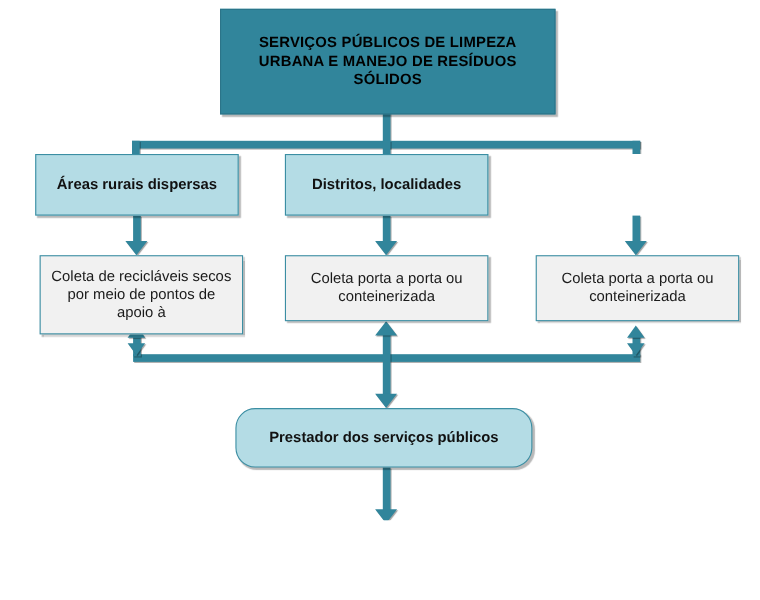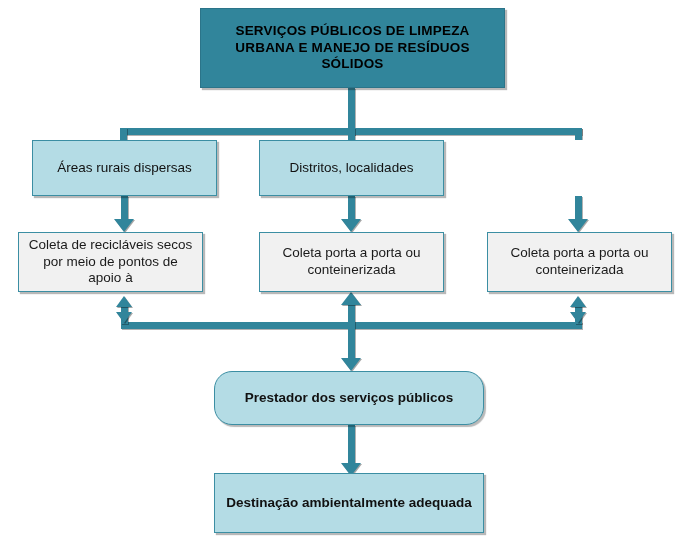--- a/index.html
+++ b/index.html
@@ -46,20 +46,21 @@
     font-size: 13.5px;
     letter-spacing: 0.2px;
   }
 
   
   .node.lightblue {
     background: #b4dce5;
     border: 1px solid #3b8ea3;
     color: #111111;
     font-size: 13.5px;
+    font-weight: bold;
   }
   .node.lightblue.bold {
     font-weight: bold;
   }
 
   
   .node.gray {
     background: #f1f1f1;
     border: 1px solid #3b8ea3;
     color: #1a1a1a;
@@ -110,21 +111,21 @@
     position: absolute;
     background: #ffffff;
     z-index: 4;
   }
 </style>
 </head>
 <body>
 
 <div id="canvas">
 
-  <div class="node dark" style="left:200px; top:8px; width:305px; height:80px;">
+  <div class="node dark" style="left:200px; top:8px; width:305px; height:96px;">
     <span>SERVIÇOS PÚBLICOS DE LIMPEZA URBANA E MANEJO DE RESÍDUOS SÓLIDOS</span>
   </div>
 
   <div class="conn vert" style="left:348px; top:88px; width:7px; height:47px;"></div>
 
   <div class="conn horz" style="left:120px; top:128px; width:462px; height:7px;"></div>
   <div class="conn vert" style="left:120px; top:128px; width:7px; height:18px;"></div>
   <div class="conn vert" style="left:348px; top:128px; width:7px; height:18px;"></div>
   <div class="conn vert" style="left:575px; top:128px; width:7px; height:18px;"></div>
 
@@ -150,21 +151,21 @@
   <div class="notch" style="left:110px; top:232px; width:28px; height:14px;"></div>
 
   <div class="conn vert" style="left:348px; top:196px; width:7px; height:26px;"></div>
   <div class="arrow down" style="left:341px; top:219px;"></div>
   <div class="notch" style="left:337px; top:232px; width:28px; height:14px;"></div>
 
   <div class="conn vert" style="left:575px; top:196px; width:7px; height:26px;"></div>
   <div class="arrow down" style="left:568px; top:219px;"></div>
   <div class="notch" style="left:564px; top:232px; width:28px; height:14px;"></div>
 
-  <div class="node gray" style="left:18px; top:232px; width:185px; height:60px;">
+  <div class="node gray" style="left:36px; top:232px; width:185px; height:72px;">
     <span>Coleta de recicláveis secos por meio de pontos de apoio à</span>
   </div>
 
   <div class="node gray" style="left:259px; top:232px; width:185px; height:60px;">
     <span>Coleta porta a porta ou conteinerizada</span>
   </div>
 
   <div class="node gray" style="left:487px; top:232px; width:185px; height:60px;">
     <span>Coleta porta a porta ou conteinerizada</span>
   </div>
@@ -185,17 +186,14 @@
   <div class="arrow small-down" style="left:570px; top:312px;"></div>
 
   <div class="node lightblue bold" style="left:214px; top:371px; width:270px; height:54px;border-radius:18px;">
     <span>Prestador dos serviços públicos</span>
   </div>
 
   <div class="conn vert" style="left:348px; top:425px; width:7px; height:42px;"></div>
   <div class="arrow down" style="left:341px; top:463px;"></div>
   <div class="notch" style="left:337px; top:473px; width:28px; height:20px;"></div>
 
-  <div class="node lightblue bold" style="left:214px; top:473px; width:270px; height:60px;">
-    <span>Destinação ambientalmente adequada</span>
-  </div>
 
 </div>
 
 </body></html>

